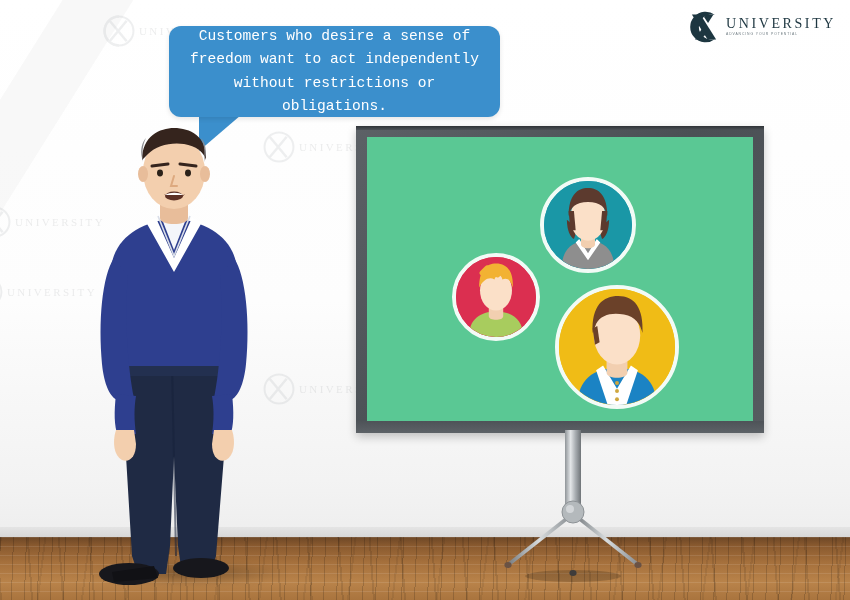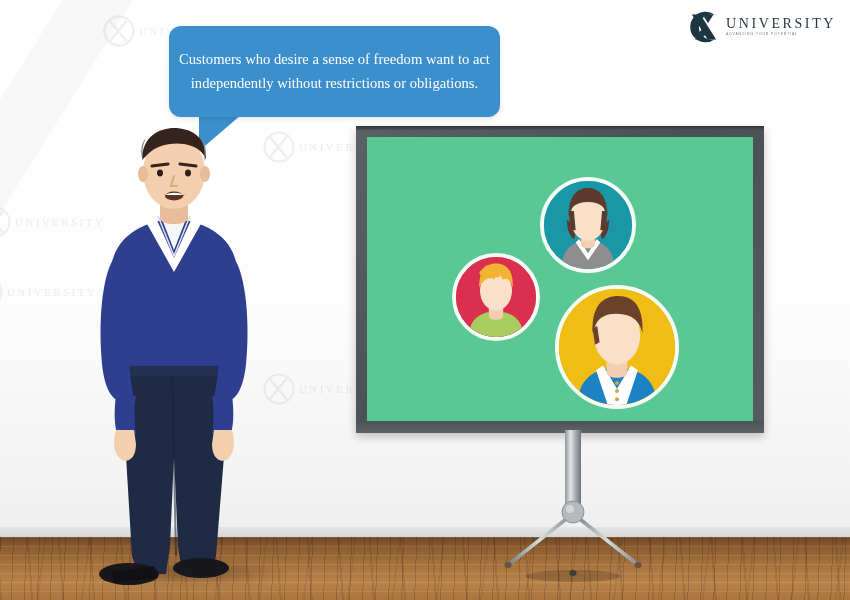--- a/index.html
+++ b/index.html
@@ -78,21 +78,21 @@
 
   
   .bubble{
     position:absolute;left:169px;top:26px;width:331px;height:91px;
     background:#3b8fcc;border-radius:12px;
     display:flex;align-items:center;justify-content:center;
     box-shadow:0 2px 5px rgba(0,0,0,.10);
   }
   .bubble-text{
     color:#ffffff;font-size:14.6px;line-height:1.58;text-align:center;
-    padding:0 6px;font-family:Liberation Serif, serif;
+    padding:0 18px;font-family:Liberation Mono, monospace;
   }
   .bubble-tail{
     position:absolute;left:199px;top:115px;width:0;height:0;
     border-left:0px solid transparent;
     border-right:42px solid transparent;
     border-top:36px solid #3b8fcc;
   }
 
   
   .person{position:absolute;left:84px;top:126px;width:180px;height:460px;}

